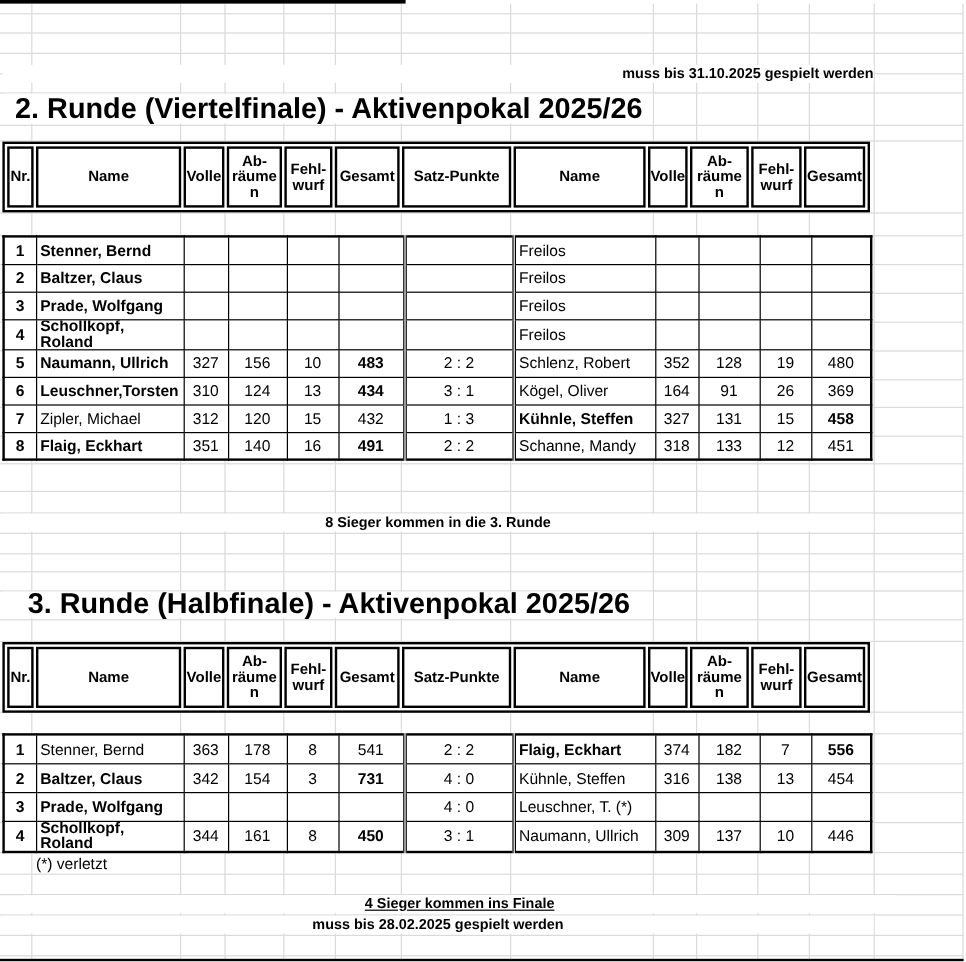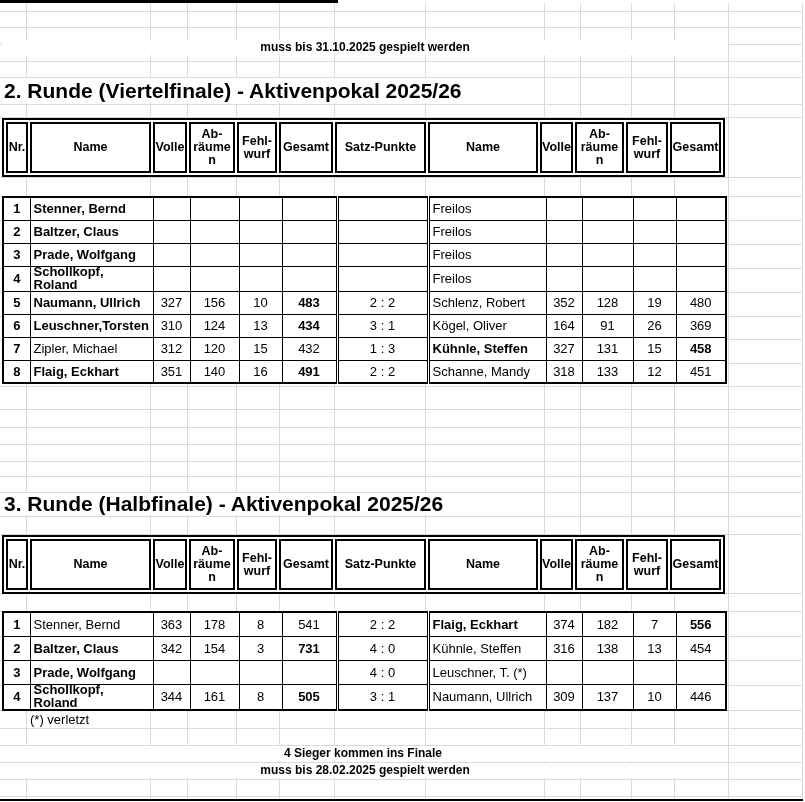--- a/index.html
+++ b/index.html
@@ -4,21 +4,21 @@
 <style>
   html,body{margin:0;padding:0;background:#fff;}
   .sheet{position:relative;width:805px;height:802px;background:#fff;overflow:hidden;
          font-family:"Liberation Sans",sans-serif;color:#000;}
   
   .hl{position:absolute;left:0;width:803px;height:1px;background:#dadada;}
   .vl{position:absolute;top:3px;height:796px;width:1px;background:#dadada;}
   
   .ov{position:absolute;background:#fff;}
   .note{font-weight:bold;font-size:12px;text-align:center;line-height:15px;}
-  .title{font-weight:bold;font-size:21px;white-space:nowrap;padding-left:2px;}
+  .title{font-weight:bold;font-size:24px;white-space:nowrap;padding-left:2px;text-align:center;}
   
   table{position:absolute;left:2px;background:#fff;table-layout:fixed;}
   table.hdr{border-collapse:separate;border-spacing:2px;border:2px solid #000;}
   .hdr td{border:2px solid #000;font-weight:bold;font-size:12.5px;text-align:center;
           vertical-align:middle;line-height:13px;padding:0;height:47px;overflow:hidden;}
   .hdr td.wb{overflow-wrap:break-word;word-break:break-word;}
   .hdr td.nw{white-space:nowrap;}
   table.dat{border-collapse:collapse;border:2px solid #000;width:723px;}
   .dat td{border:1px solid #000;font-size:13px;vertical-align:middle;padding:0;overflow:hidden;}
   .dat1 tr{height:23px;}
@@ -85,21 +85,21 @@
       <div class="vl" style="left:334px"></div>
     <div class="vl" style="left:425px"></div>
       <div class="vl" style="left:544px"></div>
     <div class="vl" style="left:580px"></div>
       <div class="vl" style="left:631px"></div>
     <div class="vl" style="left:674px"></div>
       <div class="vl" style="left:728px"></div>
     <div class="vl" style="left:802px"></div>
   </div>
 
-  <div class="ov note" style="top:40px;left:2px;width:726px;height:15px;">muss bis 31.10.2025 gespielt werden</div>
+  <div class="ov note" style="top:54px;left:2px;width:726px;height:15px;text-align:right;">muss bis 31.10.2025 gespielt werden</div>
 
   <div class="ov title" style="top:78px;left:2px;width:540px;height:25px;line-height:25px;">2. Runde (Viertelfinale) - Aktivenpokal 2025/26</div>
 
   <table class="hdr" style="top:118px;">
     <tbody>
         <tr>
       <td style="width:18px" class="nw">Nr.</td>
       <td style="width:117px" class="nw">Name</td>
       <td style="width:30px" class="nw">Volle</td>
       <td style="width:42px" class="wb">Ab-räumen</td>
@@ -241,20 +241,21 @@
       <td class="satz">2 : 2</td>
       <td class="nm">Schanne, Mandy</td>
       <td class="num">318</td>
       <td class="num">133</td>
       <td class="num">12</td>
       <td class="num">451</td>
     </tr>
   </tbody>
     </table>
 
+  <div class="ov note" style="top:428px;left:2px;width:726px;height:15px;">8 Sieger kommen in die 3. Runde</div>
 
   <div class="ov title" style="top:493px;left:2px;width:540px;height:22px;line-height:22px;">3. Runde (Halbfinale) - Aktivenpokal 2025/26</div>
 
   <table class="hdr" style="top:535px;">
     <tbody>
         <tr>
       <td style="width:18px" class="nw">Nr.</td>
       <td style="width:117px" class="nw">Name</td>
       <td style="width:30px" class="nw">Volle</td>
       <td style="width:42px" class="wb">Ab-räumen</td>
@@ -329,32 +330,32 @@
       <td class="num"></td>
     </tr>
     <tr>
       <td class="nr">4</td>
       <td class="nm b">
             <div class="wrapname">Schollkopf, Roland</div>
           </td>
       <td class="num">344</td>
       <td class="num">161</td>
       <td class="num">8</td>
-      <td class="num b">505</td>
+      <td class="num b">450</td>
       <td class="satz">3 : 1</td>
       <td class="nm">Naumann, Ullrich</td>
       <td class="num">309</td>
       <td class="num">137</td>
       <td class="num">10</td>
       <td class="num">446</td>
     </tr>
   </tbody>
     </table>
 
   <div class="footnote" style="left:30px;top:712px;">(*) verletzt</div>
 
-  <div class="ov note" style="top:746px;left:0;width:726px;height:15px;">4 Sieger kommen ins Finale</div>
+  <div class="ov note" style="top:746px;left:20px;width:726px;height:15px;text-decoration:underline;">4 Sieger kommen ins Finale</div>
   <div class="ov note" style="top:763px;left:2px;width:726px;height:15px;">muss bis 28.02.2025 gespielt werden</div>
 
   <div class="bar" style="left:0;top:0;width:338px;height:3px;"></div>
   <div class="bar" style="left:0;top:799px;width:803px;height:2px;"></div>
 
 </div>
 
 </body></html>

